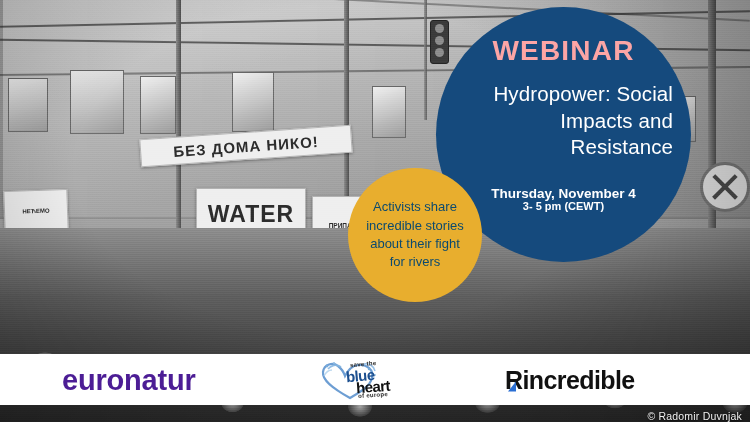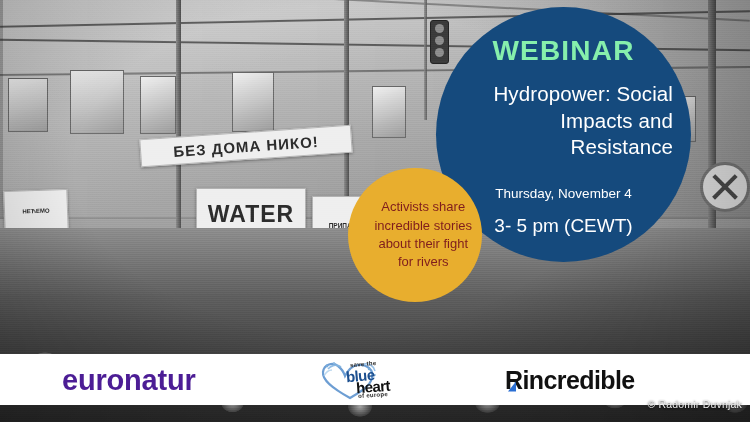--- a/index.html
+++ b/index.html
@@ -92,22 +92,22 @@
     z-index:5;
   }
   .webinar-kicker{
     font-size:28px;font-weight:bold;letter-spacing:1.2px;line-height:1;
     margin:0 0 16px;
   }
   .webinar-title{
     font-size:20.5px;font-weight:400;line-height:1.30;
     margin:0 0 26px;letter-spacing:.1px;text-align:right;
   }
-  .webinar-date{font-size:13.5px;font-weight:normal;line-height:1.05;margin:0 0 15px;}
-  .webinar-time{font-size:19px;font-weight:normal;line-height:1.05;margin:0;}
+  .webinar-date{font-size:13.5px;font-weight:bold;line-height:1.05;margin:0 0 0;}
+  .webinar-time{font-size:11px;font-weight:bold;line-height:1.05;margin:0;}
 
   
   .circle-yellow{
     position:absolute;left:348px;top:168px;width:134px;height:134px;
     border-radius:50%;
     display:flex;align-items:center;justify-content:center;
     text-align:center;z-index:6;
   }
   .yellow-text{
     font-size:13px;line-height:1.42;padding:0 10px;font-weight:400;
@@ -154,21 +154,21 @@
     line-height:1;display:flex;align-items:center;
   }
   .rw-r{position:relative;display:inline-block;}
   .rw-arrow{
     position:absolute;left:3px;bottom:1px;width:0;height:0;
     border-left:8px solid transparent;border-bottom:10px solid #2a6fd4;
   }
 
   
   .copyright{
-    position:absolute;right:8px;bottom:12px;z-index:9;
+    position:absolute;right:8px;bottom:0;z-index:9;
     font-size:10.5px;color:#efefef;letter-spacing:.2px;
     text-shadow:0 1px 2px rgba(0,0,0,.8);
   }
 </style>
 </head>
 <body>
 
 <div id="poster">
 
   <div class="photo">
@@ -214,30 +214,30 @@
     <div class="banner" style="left:8px;top:238px;width:58px;height:28px;font-size:6px;">НИЈЕ VODA</div>
     <div class="banner" style="left:312px;top:196px;width:58px;height:62px;font-size:6.5px;line-height:1.5;padding:3px;">ПРИПАДА СВИМА</div>
     <div class="banner" style="left:586px;top:306px;width:62px;height:34px;font-size:12px;">ПРАВО</div>
 
     <div class="photo-crowd"></div>
     <div class="photo-grain"></div>
     <div class="photo-vig"></div>
   </div>
 
   <div class="circle-blue" style="background: rgb(21, 74, 125); color: rgb(255, 255, 255);">
-    <div class="webinar-kicker" style="color: #86efac;">WEBINAR</div>
+    <div class="webinar-kicker" style="color: #fca5a5;">WEBINAR</div>
     <div class="webinar-title">
       <div>Hydropower: Social</div>
       <div>Impacts and Resistance</div>
     </div>
     <div class="webinar-date">Thursday, November 4</div>
     <div class="webinar-time">3- 5 pm (CEWT)</div>
   </div>
 
-  <div class="circle-yellow" style="background: rgb(232, 174, 46); color: #7f1d1d; justify-content: flex-end;">
+  <div class="circle-yellow" style="background: rgb(232, 174, 46); color: #0c4a6e;">
     <div class="yellow-text">
       <div>Activists share</div>
       <div>incredible stories</div>
       <div>about their fight</div>
       <div>for rivers</div>
     </div>
   </div>
 
   <div class="logobar" style="background: rgb(255, 255, 255);">
 

